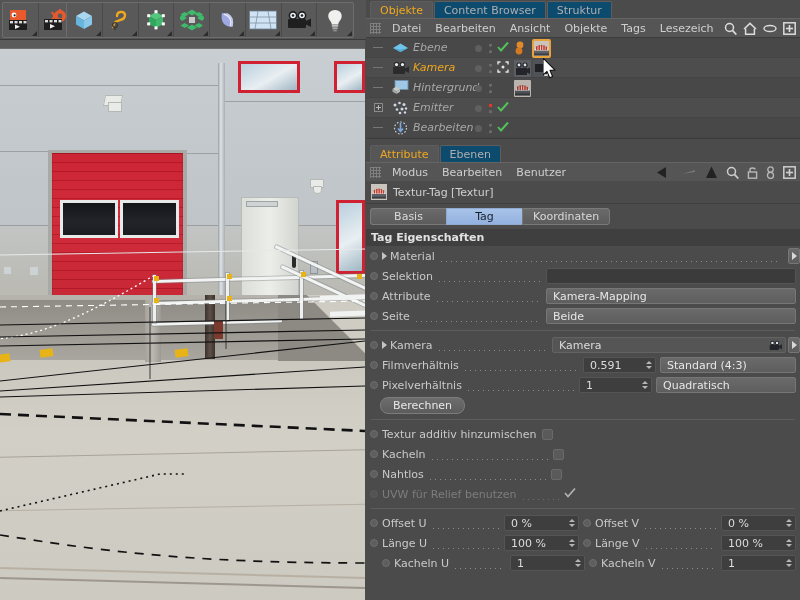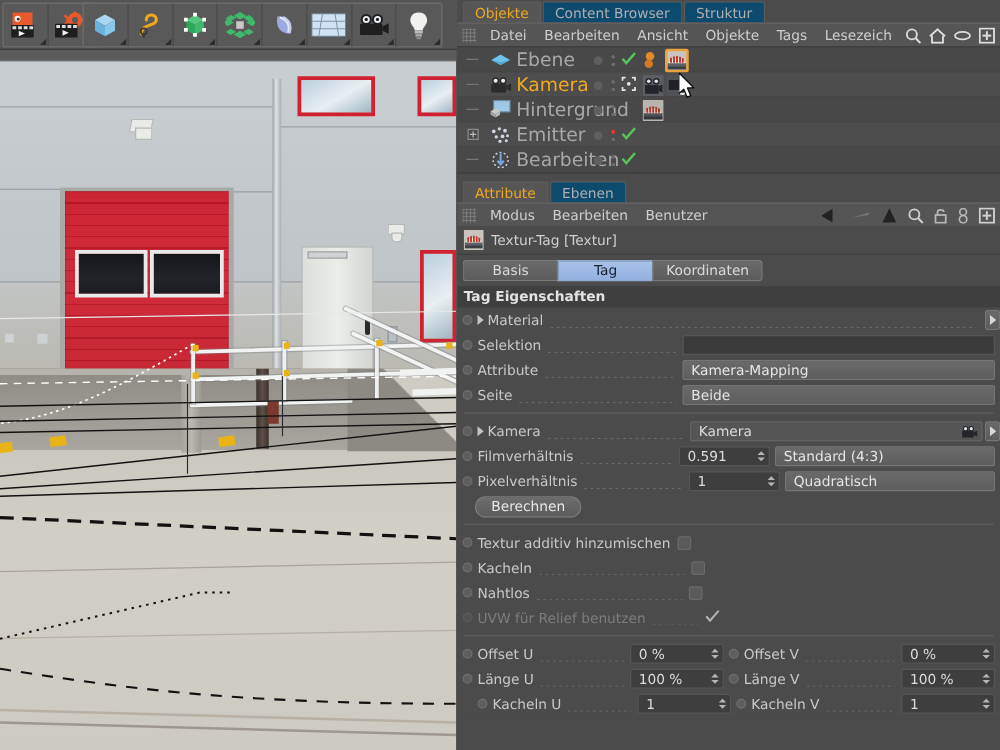--- a/index.html
+++ b/index.html
@@ -206,21 +206,21 @@
   .om-plus {
     width: 9px; height: 9px; border: 1px solid #8b8b8b; box-sizing: border-box;
     position: relative; background: #4a4a4a;
   }
   .om-plus::before, .om-plus::after {
     content:""; position:absolute; background:#b9b9b9;
   }
   .om-plus::before { left:1px; right:1px; top:3px; height:1px; }
   .om-plus::after  { top:1px; bottom:1px; left:3px; width:1px; }
   .om-objicon { width: 20px; display:flex; align-items:center; justify-content:center; }
-  .om-name { font-size: 15px; color: #a8a8a8; padding-left: 3px; white-space: nowrap; }
+  .om-name { font-size: 11px; color: #a8a8a8; padding-left: 3px; white-space: nowrap; font-style: italic; }
   .om-name.sel { color: #f0a81e; }
   .om-dots {
     position: absolute; left: 109px; top: 0; height: 20px;
     display: flex; align-items: center; gap: 7px;
   }
   .dot { width: 7px; height: 7px; border-radius: 50%; background: #5f5f5f; }
   .dot2 {
     width: 3px; height: 11px;
     background: radial-gradient(circle at 50% 22%, #6a6a6a 1.4px, transparent 1.5px),
                 radial-gradient(circle at 50% 78%, #6a6a6a 1.4px, transparent 1.5px);
@@ -975,37 +975,37 @@
         <div class="bullet"></div>
         <div class="plabel">Filmverhältnis</div>
         <div class="pdots"></div>
         <div class="field" style="width:73px;">
           <span>0.591</span>
           <span class="spin">
               <span class="sp-up"></span>
               <span class="sp-dn"></span>
             </span>
         </div>
-        <div class="field combo" style="width:176px; margin-left:4px; margin-right:4px;">
+        <div class="field combo" style="width:136px; margin-left:4px; margin-right:4px;">
           <span>Standard (4:3)</span>
         </div>
       </div>
 
       <div class="prow">
         <div class="bullet"></div>
         <div class="plabel">Pixelverhältnis</div>
         <div class="pdots"></div>
         <div class="field" style="width:73px;">
           <span>1</span>
           <span class="spin">
               <span class="sp-up"></span>
               <span class="sp-dn"></span>
             </span>
         </div>
-        <div class="field combo" style="width:168px; margin-left:4px; margin-right:4px;">
+        <div class="field combo" style="width:140px; margin-left:4px; margin-right:4px;">
           <span>Quadratisch</span>
         </div>
       </div>
 
       <div class="prow" style="padding-left:14px;">
         <div class="btn3d">Berechnen</div>
       </div>
 
       <div class="sep"></div>
 

